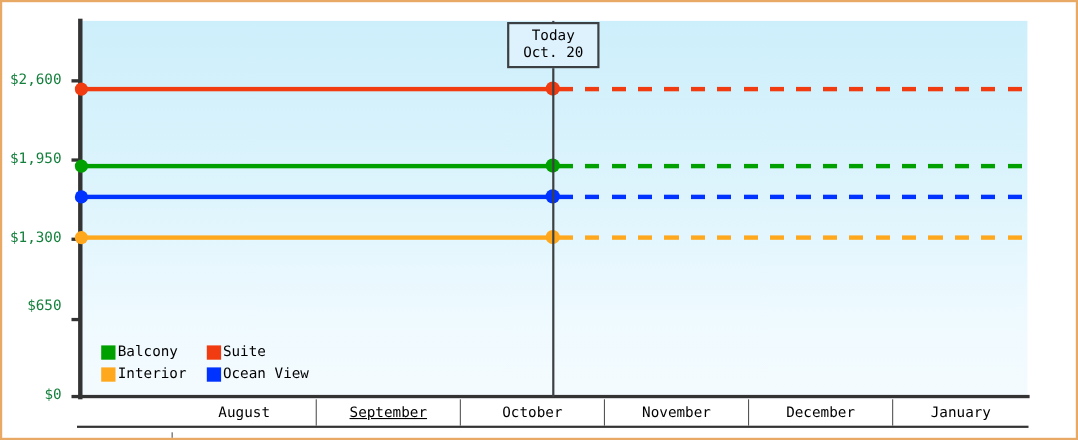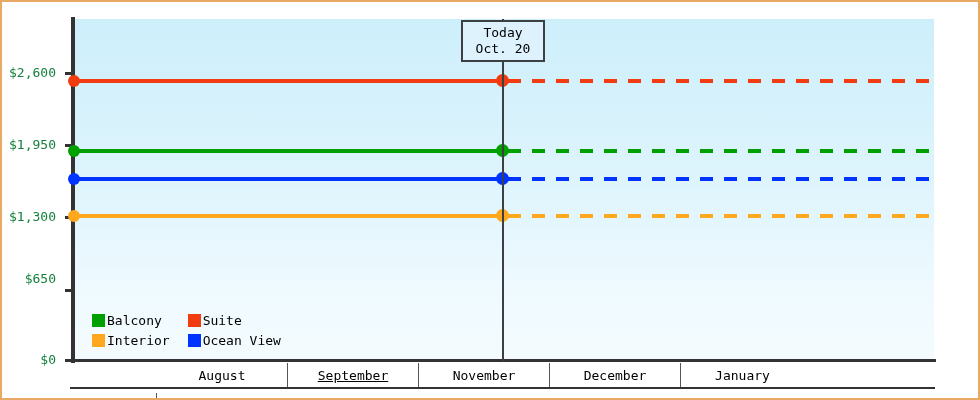--- a/index.html
+++ b/index.html
@@ -237,18 +237,19 @@
     <div class="legend-entry">
       <span class="legend-swatch" style="background:#0033ff;"></span>
       <span class="legend-text">Ocean View</span>
     </div>
   </div>
 
   <div id="month-row">
     <div class="month-cell" style="width:87px;margin-top:30px;">Jul</div>
     <div class="month-cell" style="width:131px;text-align:right;">August</div>
     <div class="month-cell" style="width:131px;text-decoration:underline;">September</div>
+    <div class="month-cell" style="width:131px;">October</div>
     <div class="month-cell" style="width:131px;">November</div>
     <div class="month-cell" style="width:131px;">December</div>
     <div class="month-cell" style="width:123px;">January</div>
   </div>
 
 </div>
 
 </body></html>

